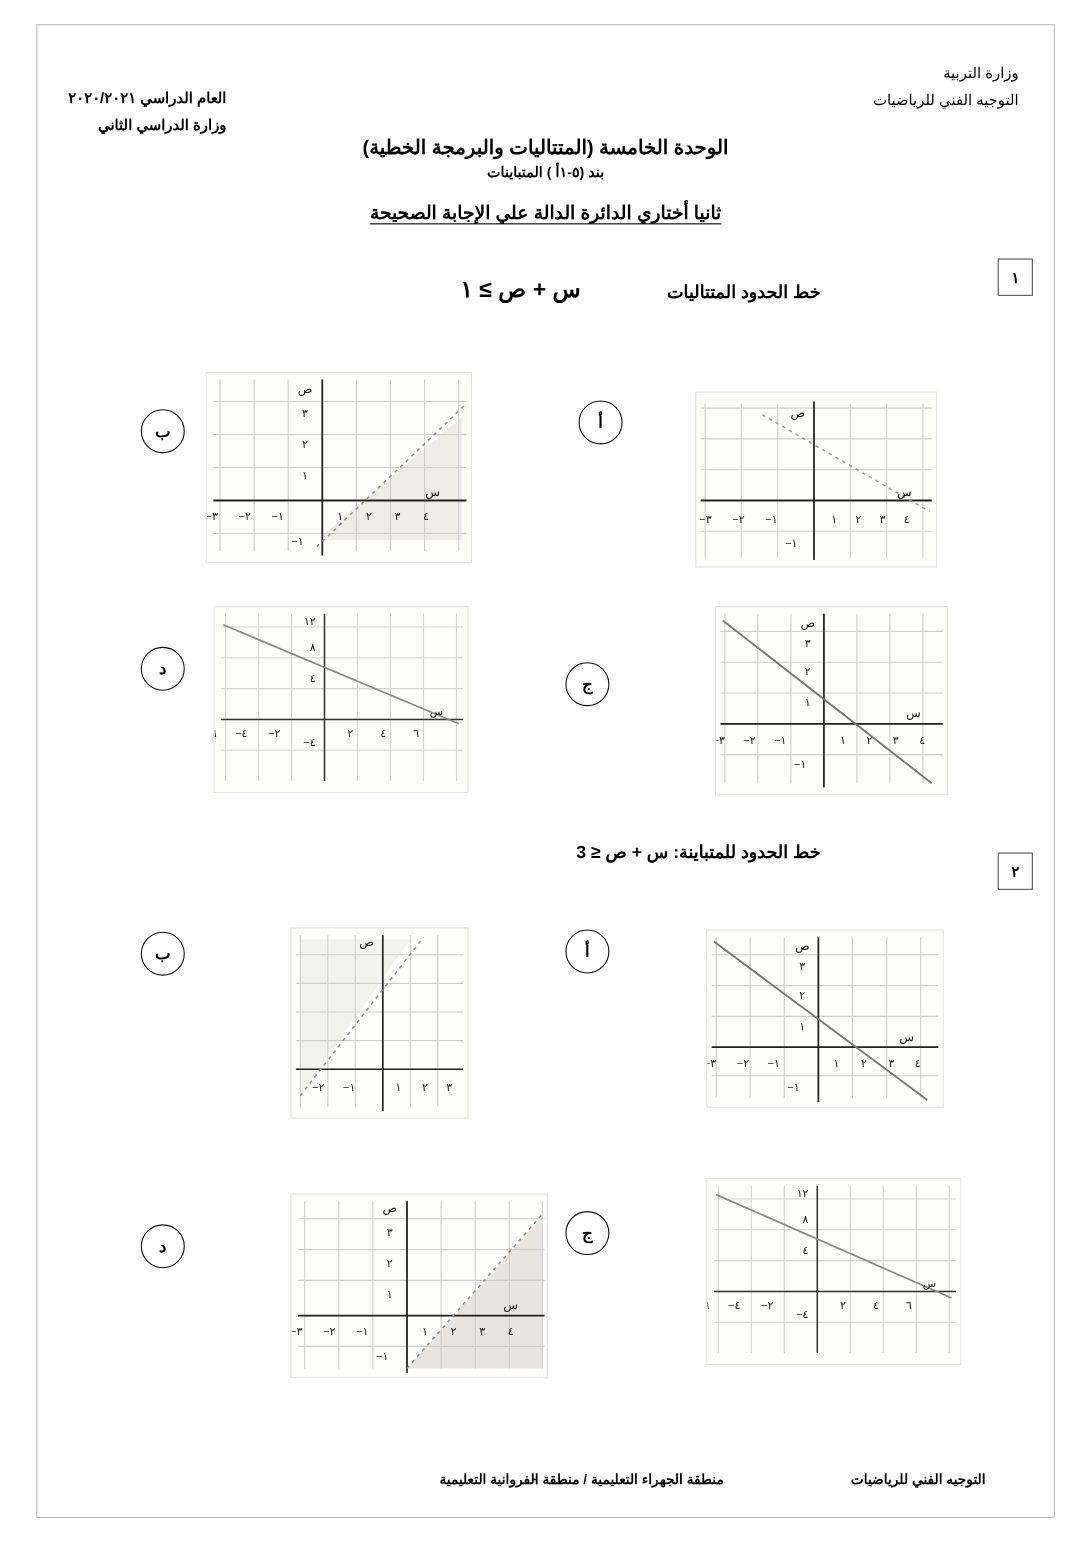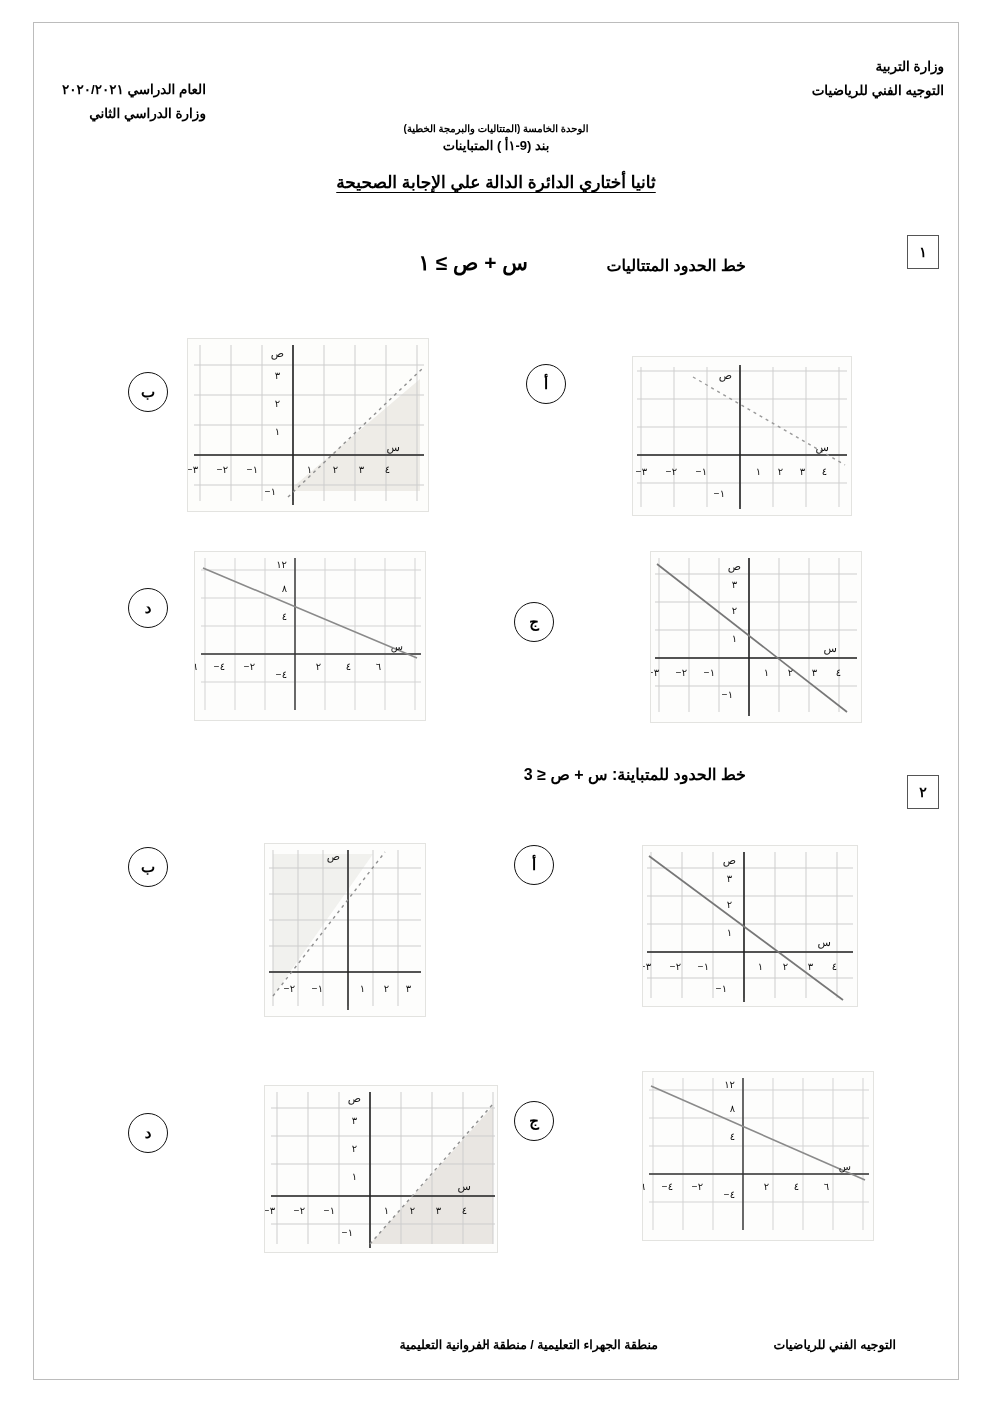--- a/index.html
+++ b/index.html
@@ -10,33 +10,33 @@
     overflow:hidden;
   }
   .page{
     position:absolute;
     left:33px;top:22px;width:926px;height:1358px;
     border:1px solid #bcbcbc;
     background:#fff;
     box-sizing:border-box;
   }
   .hdr-right{
-    position:absolute;right:14px;top:32px;text-align:right;
-    font-size:13.5px;font-weight:bold;line-height:1.75;
+    position:absolute;right:32px;top:32px;text-align:right;
+    font-size:13.5px;font-weight:normal;line-height:1.75;
   }
   .hdr-left{
     position:absolute;left:28px;top:32px;text-align:right;
     font-size:13.5px;font-weight:bold;line-height:1.75;
     direction:rtl;
     margin-top:23px;
   }
   .title-block{
     position:absolute;left:0;right:0;top:100px;text-align:center;
   }
-  .t1{font-size:10px;font-weight:bold;}
+  .t1{font-size:18px;font-weight:bold;}
   .t2{font-size:13px;font-weight:bold;margin-top:4px;}
   .t3{
     font-size:17px;font-weight:bold;margin-top:19px;
     text-decoration:underline;text-underline-offset:4px;
   }
   .qnum{
     position:absolute;width:30px;height:32px;
     border:1px solid #555;display:flex;align-items:center;justify-content:center;
     font-size:14px;font-weight:bold;background:#fff;
   }
@@ -77,21 +77,21 @@
     <div>التوجيه الفني للرياضيات</div>
   </div>
 
   <div class="hdr-left">
     <div>العام الدراسي ٢٠٢٠/٢٠٢١</div>
     <div>وزارة الدراسي الثاني</div>
   </div>
 
   <div class="title-block">
     <div class="t1">الوحدة الخامسة  (المتتاليات والبرمجة الخطية)</div>
-    <div class="t2">بند (9-١أ ) المتباينات</div>
+    <div class="t2">بند (٥-١أ ) المتباينات</div>
     <div class="t3">ثانيا أختاري الدائرة الدالة علي الإجابة الصحيحة</div>
   </div>
 
   <div class="qnum" style="left:873px;top:212px;">١</div>
 
   <div class="qtext" style="right:212px;top:233px;">خط الحدود المتتاليات</div>
   <div class="qtext ineq" style="right:430px;top:228px;font-size:21px;text-align:right;">س + ص ≥ ١</div>
 
   <div class="opt-circle" style="right:392px;top:341px;">أ</div>
   <div class="graph" style="left:598px;top:333px;width:218px;height:158px;">

